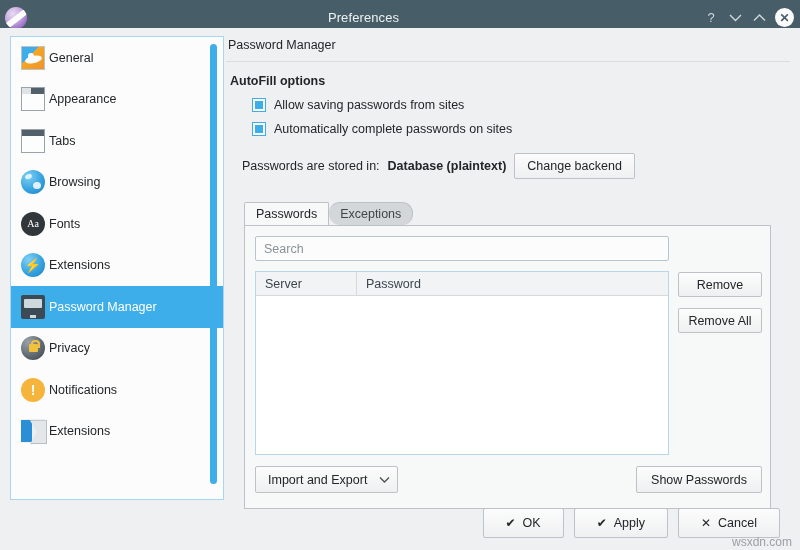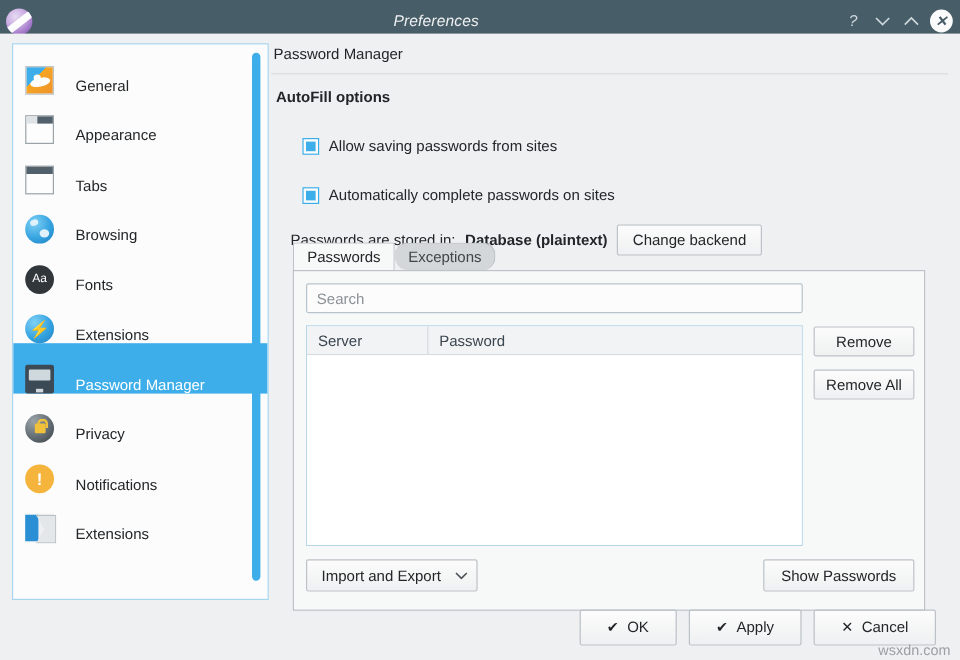--- a/index.html
+++ b/index.html
@@ -13,21 +13,20 @@
     background: #eff0f1;
   }
 
   
   #titlebar {
     position: absolute; left: 0; top: 0;
     width: 800px; height: 36px;
     background: #475d68;
     display: flex; align-items: center;
     border-bottom: 1px solid #3b4d57;
-    font-style: italic;
   }
   #app-icon {
     width: 22px; height: 22px; margin-left: 5px;
     border-radius: 50%;
     background: radial-gradient(circle at 35% 30%, #e6dcf2 0%, #c8a8e0 42%, #9a6fc4 75%, #7b52a8 100%);
     position: relative; overflow: hidden;
     flex: 0 0 auto;
   }
   #app-icon::after {
     content: ""; position: absolute;
@@ -67,23 +66,23 @@
 
   
   #sidebar {
     position: absolute; left: 10px; top: 8px;
     width: 214px; height: 464px;
     background: #fcfcfc;
     border: 1px solid #a8d6ef;
     overflow: hidden;
   }
   .side-item {
-    display: flex; align-items: flex-end;
+    display: flex; align-items: center;
     height: 41.5px; padding-left: 10px;
-    gap: 18px; cursor: default;
+    gap: 4px; cursor: default;
   }
   .side-item.selected { background: #3daee9; }
   .side-item.selected .side-label { color: #ffffff; }
   .side-label { font-size: 12.5px; color: #232629; }
   .sico { width: 24px; height: 24px; flex: 0 0 auto; position: relative; }
 
   
   #side-scroll-track {
     position: absolute; right: 3px; top: 3px;
     width: 8px; height: 458px;
@@ -103,21 +102,21 @@
   .ic-win { background:#fdfdfd; border:1px solid #9aa3a8; }
   .ic-win::before { content:""; position:absolute; left:0; top:0; right:0; height:6px; background:#51606b; }
   .ic-win-app::before { background:#51606b; left:9px; }
   .ic-win-app::after { content:""; position:absolute; left:0; top:0; width:9px; height:6px; background:#dfe3e5; }
 
   .ic-globe { border-radius:50%; background: radial-gradient(circle at 32% 28%, #7fd0f5 0%, #35a3e0 55%, #1f7fc0 100%); }
   .ic-globe::before { content:""; position:absolute; left:4px; top:4px; width:7px; height:5px; background:#dff1fb; border-radius:50%; transform:rotate(-20deg); }
   .ic-globe::after { content:""; position:absolute; left:12px; top:12px; width:8px; height:7px; background:#dff1fb; border-radius:50%; }
 
   .ic-fonts { border-radius:50%; background:#31363b; color:#fff; font-size:10px;
-              display:flex; align-items:center; justify-content:center; font-family:Liberation Sans, sans-serif; }
+              display:flex; align-items:center; justify-content:center; font-family:Liberation Serif, serif; }
 
   .ic-kbd { background:#5c6468; border:1px solid #3f4749; border-radius:2px; }
   .ic-kbd::before {
     content:""; position:absolute; left:2px; top:4px; right:2px; bottom:4px;
     background:
       repeating-linear-gradient(90deg,#d6dadd 0 2px,transparent 2px 4px),
       repeating-linear-gradient(0deg,#d6dadd 0 2px,transparent 2px 4px);
     background-blend-mode: normal;
   }
 
@@ -143,21 +142,21 @@
   
   #pane {
     position: absolute; left: 226px; top: 8px;
     width: 564px; height: 464px;
   }
   #pane-title { font-size: 12.5px; color: #232629; padding: 2px 0 0 2px; }
   #pane-rule { height:1px; background:#dadcde; margin: 9px 0 0 0; }
 
   #autofill-title { font-weight: bold; font-size: 12.5px; margin: 12px 0 0 4px; }
 
-  .cb-row { display:flex; align-items:center; gap:8px; margin: 27px 0 0 26px; }
+  .cb-row { display:flex; align-items:center; gap:8px; margin: 10px 0 0 26px; }
   .cb {
     width: 14px; height: 14px; flex:0 0 auto;
     border: 1px solid #3daee9; background: #fcfcfc;
     display:flex; align-items:center; justify-content:center;
   }
   .cb.checked::after { content:""; width:8px; height:8px; background:#3daee9; display:block; }
   .cb-label { font-size: 12.5px; }
 
   #store-row { display:flex; align-items:center; gap:8px; margin: 17px 0 0 16px; }
   #store-label { font-size: 12.5px; }

